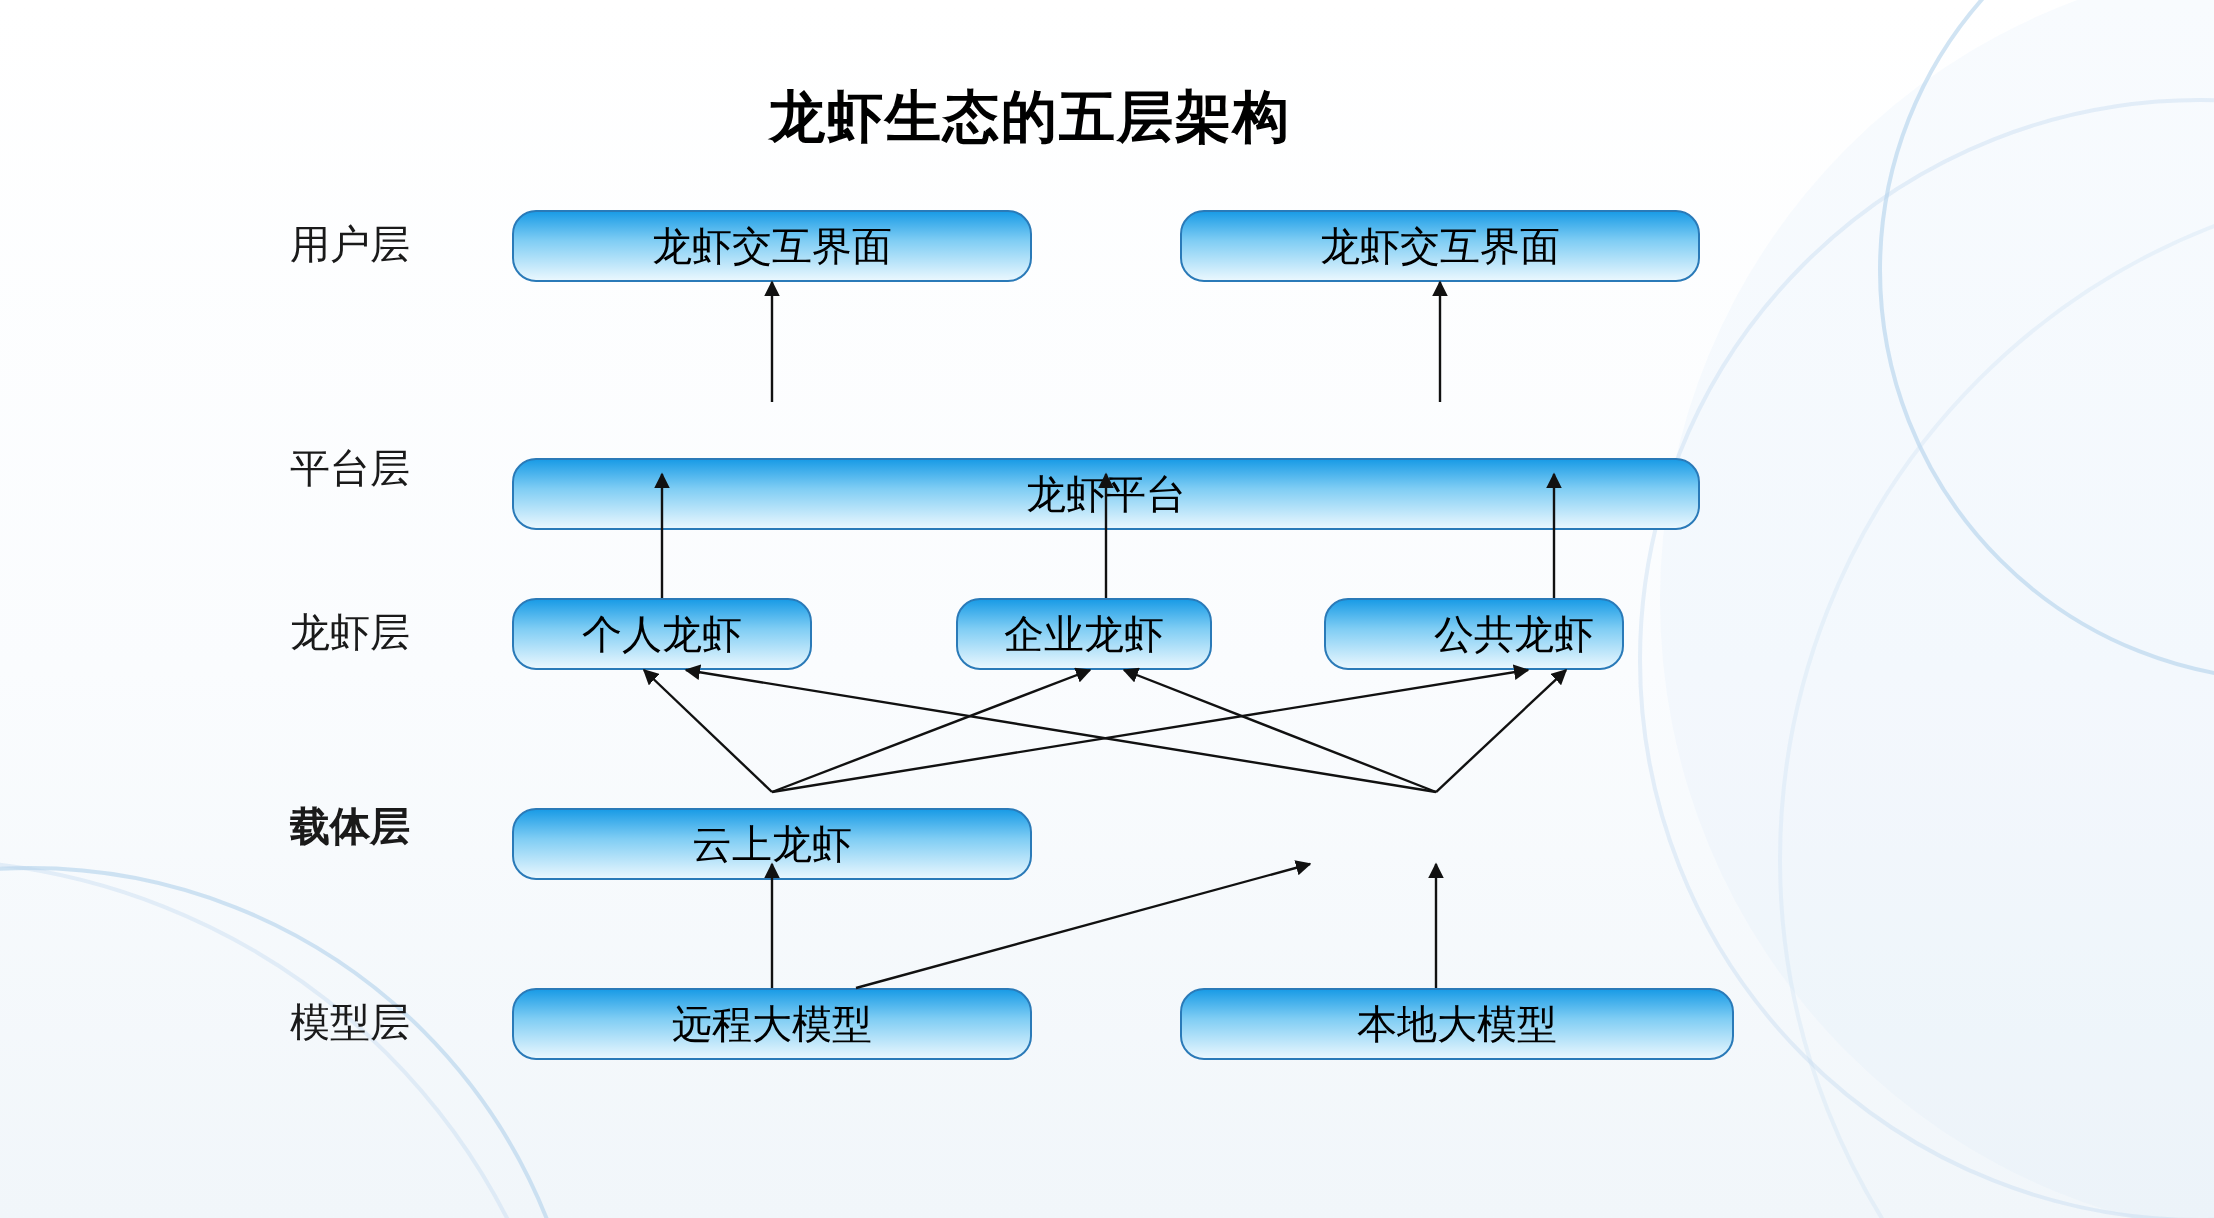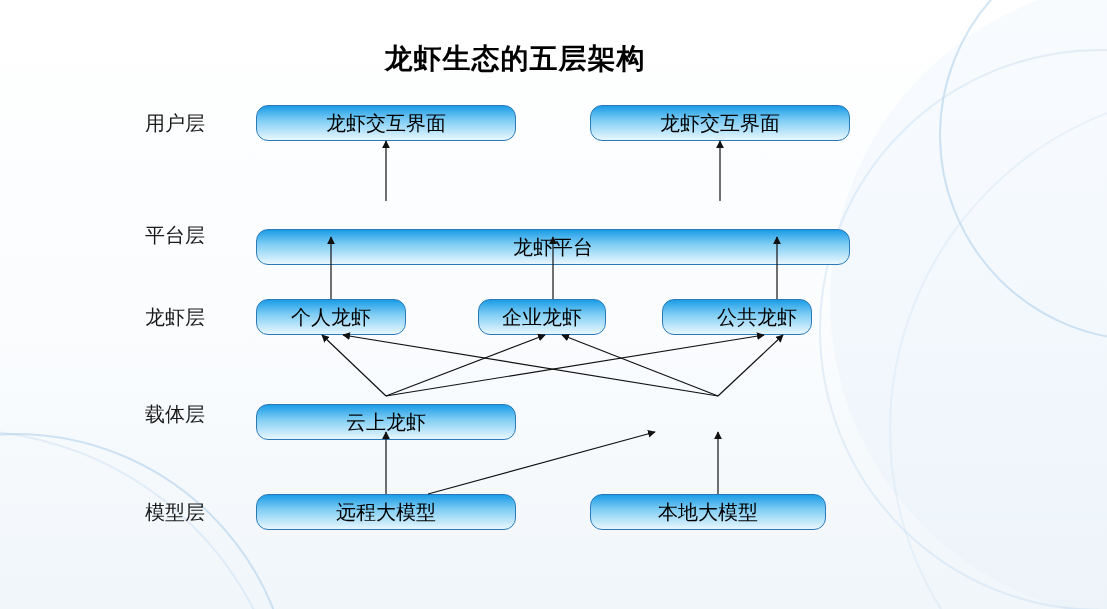--- a/index.html
+++ b/index.html
@@ -48,21 +48,21 @@
     left: 145px;
     width: 90px;
     height: 26px;
     line-height: 26px;
     font-size: 20px;
     color: var(--label-text, #1a1a1a);
   }
   #ll-user     { top: 110px; }
   #ll-platform { top: 222px; }
   #ll-lobster  { top: 304px; }
-  #ll-carrier  { top: 401px; }
+  #ll-carrier  { top: 401px; font-weight: bold; }
   #ll-model    { top: 499px; }
 
   .node {
     position: absolute;
     height: 36px;
     box-sizing: border-box;
     display: flex;
     align-items: center;
     justify-content: center;
     font-size: 20px;
@@ -76,21 +76,21 @@
   }
   #n-user1        { left: 256px; top: 105px; width: 260px; }
   #n-user2        { left: 590px; top: 105px; width: 260px; }
   #n-platform     { left: 256px; top: 201px; width: 594px; margin-top: 28px; }
   #n-personal     { left: 256px; top: 299px; width: 150px; }
   #n-enterprise   { left: 478px; top: 299px; width: 128px; }
   #n-public       { left: 662px; top: 299px; width: 150px; padding-left: 40px; }
   #n-cloud        { left: 256px; top: 404px; width: 260px; }
   #n-local        { left: 590px; top: 396px; width: 256px; }
   #n-remote_model { left: 256px; top: 494px; width: 260px; text-align: right; }
-  #n-local_model  { left: 590px; top: 494px; width: 236px; }
+  #n-local_model  { left: 590px; top: 494px; width: 277px; }
 
   svg.edges {
     position: absolute;
     left: 0; top: 0;
     width: 1107px; height: 609px;
     pointer-events: none;
   }
   .edge {
     stroke: var(--arrow, #111111);
     stroke-width: 1.2;

